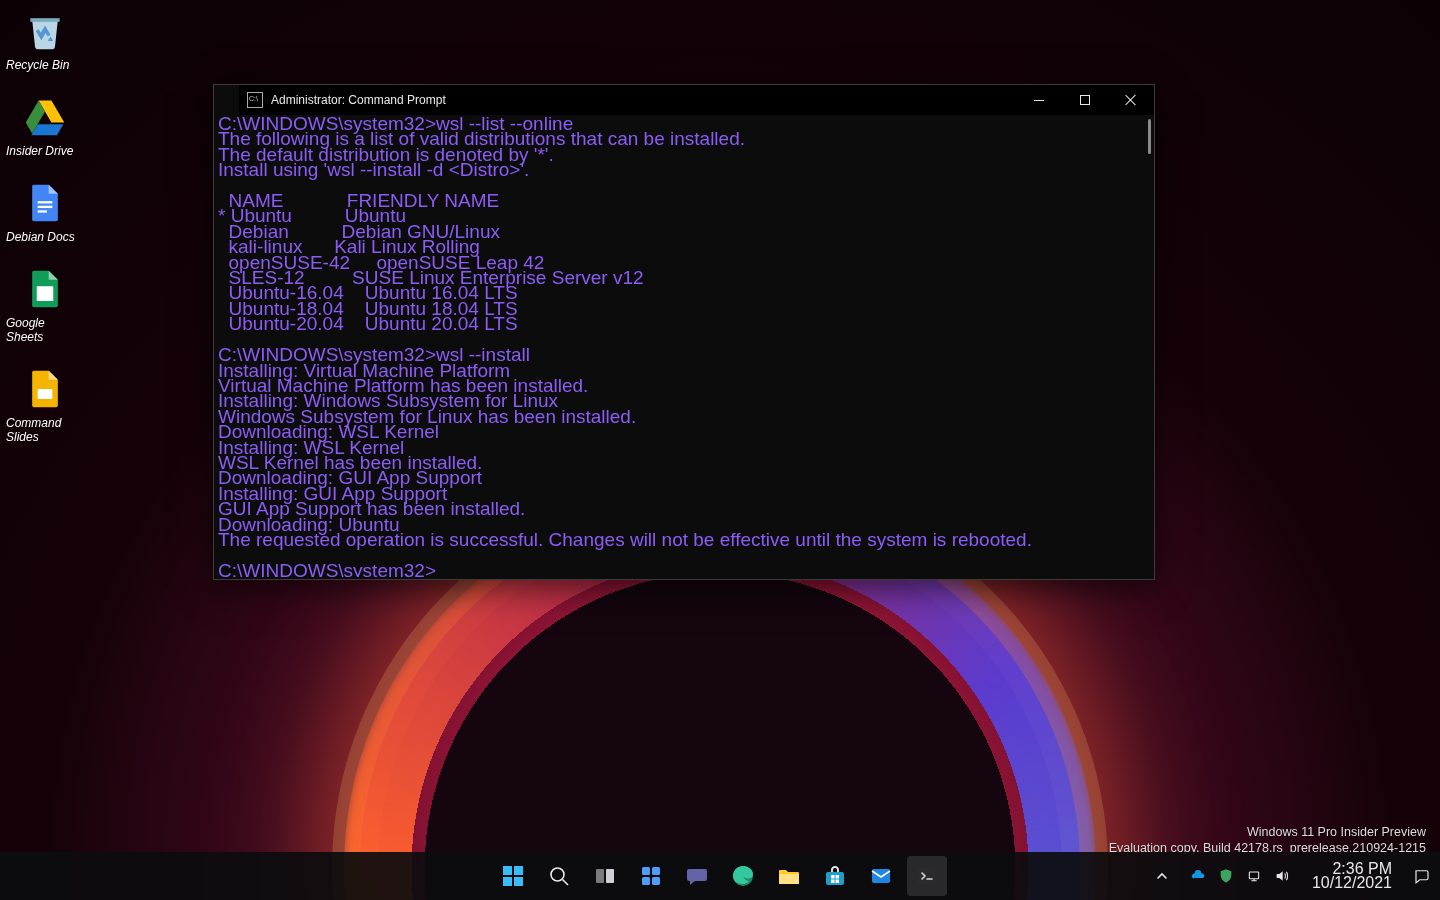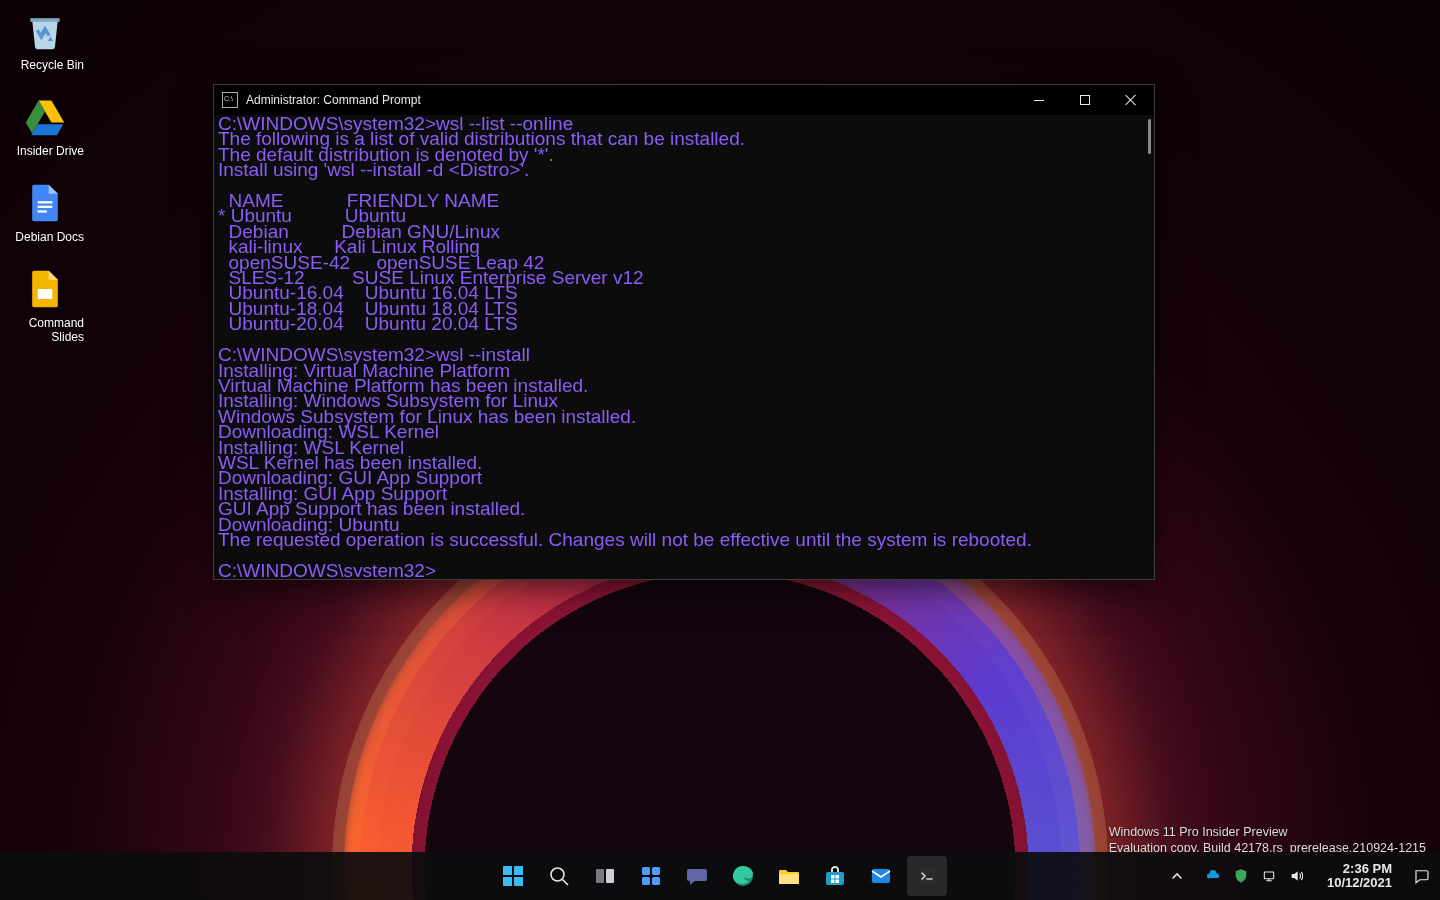--- a/index.html
+++ b/index.html
@@ -18,32 +18,32 @@
   .ring::before { content:""; position:absolute; inset:-16px; border-radius:50%;
     background:conic-gradient(from 200deg, rgba(255,160,40,0.95), rgba(255,96,48,0.95), rgba(180,40,80,0.9), rgba(88,64,224,0.9), rgba(80,128,255,0.8), rgba(255,200,100,0.0));
     -webkit-mask:radial-gradient(circle, transparent 58%, #000 58%, #000 72%, transparent 72%);
             mask:radial-gradient(circle, transparent 58%, #000 58%, #000 72%, transparent 72%);
     filter:blur(4px); }
   .ring::after { content:""; position:absolute; inset:0; border-radius:50%;
     box-shadow:0 0 120px 40px rgba(255,130,40,0.35); }
 
   
   .desktop-icons { position:absolute; left:6px; top:8px; width:84px; }
-  .dicon { width:78px; text-align:right; color:#fff; font-size:12px; margin-bottom:22px; cursor:pointer; text-shadow:0 1px 2px rgba(0,0,0,0.8);}
+  .dicon { width:78px; text-align:left; color:#fff; font-size:12px; margin-bottom:22px; cursor:pointer; text-shadow:0 1px 2px rgba(0,0,0,0.8);font-style:italic;}
   .dicon .glyph { width:46px; height:46px; margin:0 auto 4px; display:flex; align-items:center; justify-content:center; }
   .label2 { line-height:14px; }
 
   
   .recycle svg, .edge svg, .drive svg, .doc svg, .sheet svg, .slide svg { width:44px; height:44px; }
 
   
-  .watermark { position:absolute; right:14px; bottom:44px; color:#ddd; text-align:left; font-size:12.5px; line-height:16px; text-shadow:0 1px 2px rgba(0,0,0,0.7);}
-
-  
-  .cmd { position:absolute; left:213px; top:84px; width:942px; height:496px; background:#0c0c0c; border:1px solid #3c3c3c; box-shadow:0 8px 32px rgba(0,0,0,0.6); }
+  .watermark { position:absolute; right:14px; bottom:44px; color:#ddd; text-align:right; font-size:12.5px; line-height:16px; text-shadow:0 1px 2px rgba(0,0,0,0.7);}
+
+  
+  .cmd { position:absolute; left:213px; top:84px; width:942px; height:496px; background:#0c0c0c; border:1px solid #3c3c3c; box-shadow:0 8px 32px rgba(0,0,0,0.6);padding-left:25px; }
   .titlebar { height:30px; background:#000; display:flex; align-items:center; color:#e8e8e8; font-size:12px; }
   .titlebar .ticon { width:16px; height:16px; margin:0 8px; background:#000; border:1px solid #aaa; position:relative; }
   .titlebar .ticon::after { content:"C:\\"; position:absolute; font-size:7px; color:#ccc; left:1px; top:2px; }
   .titlebar .title { flex:0 0 auto; }
   .titlebar .spacer { flex:1; }
   .winbtn { width:46px; height:30px; display:flex; align-items:center; justify-content:center; color:#e8e8e8; }
   .wmin { width:10px; height:1px; background:#e8e8e8; }
   .wmax { width:10px; height:10px; border:1px solid #e8e8e8; }
   .wclose { width:12px; height:12px; position:relative; }
   .wclose::before, .wclose::after { content:""; position:absolute; left:5px; top:-1px; width:1.4px; height:14px; background:#e8e8e8; }
@@ -54,21 +54,21 @@
   .scrollbar-stub { position:absolute; right:3px; top:34px; width:3px; height:35px; background:#8a8a8a; border-radius:2px; }
 
   
   .taskbar { position:absolute; left:0; right:0; bottom:0; height:48px; background:rgba(12,12,14,0.92); display:flex; align-items:center; color:#e8e8e8; font-size:12px; }
   .task-center { position:absolute; left:50%; transform:translateX(-50%); display:flex; gap:6px; align-items:center; height:100%; }
   .tbtn { width:40px; height:40px; border-radius:4px; display:flex; align-items:center; justify-content:center; }
   .tbtn.active { background:rgba(255,255,255,0.12); }
   .tbtn svg { width:24px; height:24px; }
   .tray { position:absolute; right:6px; height:100%; display:flex; align-items:center; gap:10px; }
   .tray .tgroup { display:flex; align-items:center; gap:10px; padding:0 6px; height:40px; border-radius:4px;}
-  .clock { text-align:right; line-height:14px; font-size:13px; padding-right:2px;font-weight:bold;}
+  .clock { text-align:right; line-height:14px; font-size:16px; padding-right:2px;}
   .notif { width:24px; height:24px; display:flex; align-items:center; justify-content:center; }
 
   
   .fill-white { fill:#e8e8e8; } .stroke-white { stroke:#e8e8e8; fill:none; stroke-width:1.6; }
 </style>
 </head>
 <body>
 
 <div class="wallpaper">
   <div class="ring"></div>
@@ -99,20 +99,31 @@
     <div class="glyph">
       <svg viewBox="0 0 48 48">
           <path fill="#4285f4" d="M12 4h16l10 10v28a2 2 0 0 1-2 2H12a2 2 0 0 1-2-2V6a2 2 0 0 1 2-2z"></path>
           <path fill="#a1c2fa" d="M28 4l10 10H28z"></path>
           <rect x="16" y="22" width="16" height="2.5" fill="#fff"></rect>
           <rect x="16" y="27" width="16" height="2.5" fill="#fff"></rect>
           <rect x="16" y="32" width="10" height="2.5" fill="#fff"></rect>
         </svg>
     </div>
     <div class="label2">Debian Docs</div>
+  </div>
+  <div class="dicon sheet">
+    <div class="glyph">
+      <svg viewBox="0 0 48 48">
+          <path fill="#0f9d58" d="M12 4h16l10 10v28a2 2 0 0 1-2 2H12a2 2 0 0 1-2-2V6a2 2 0 0 1 2-2z"></path>
+          <path fill="#87ceac" d="M28 4l10 10H28z"></path>
+          <path fill="#fff" d="M16 22h16v14H16zM18 24v10M24 24v10M30 24v10M16 29h16" stroke="#fff" stroke-width="0"></path>
+          <path fill="none" stroke="#fff" stroke-width="2" d="M16 22h16v14H16zM24 22v14M16 29h16"></path>
+        </svg>
+    </div>
+    <div class="label2">Google Sheets</div>
   </div>
   <div class="dicon slide">
     <div class="glyph">
       <svg viewBox="0 0 48 48">
           <path fill="#f4b400" d="M12 4h16l10 10v28a2 2 0 0 1-2 2H12a2 2 0 0 1-2-2V6a2 2 0 0 1 2-2z"></path>
           <path fill="#fada80" d="M28 4l10 10H28z"></path>
           <rect x="16" y="24" width="16" height="11" rx="1" fill="#fff"></rect>
         </svg>
     </div>
     <div class="label2">Command Slides</div>

